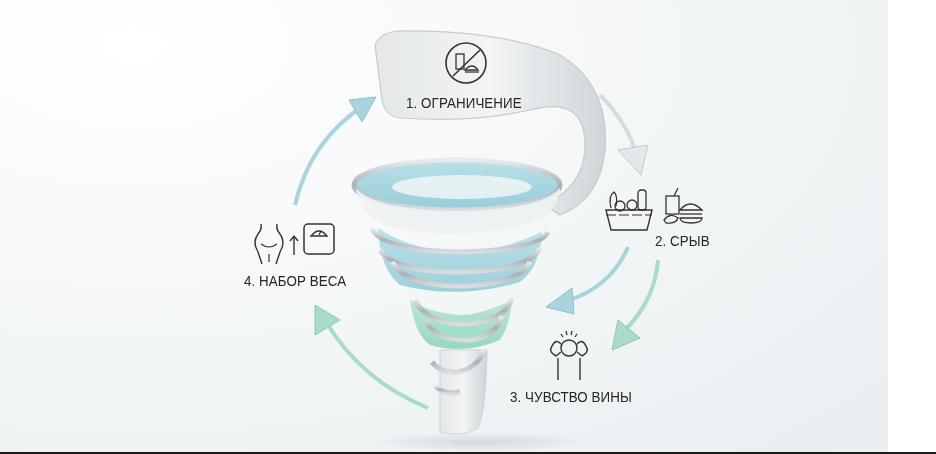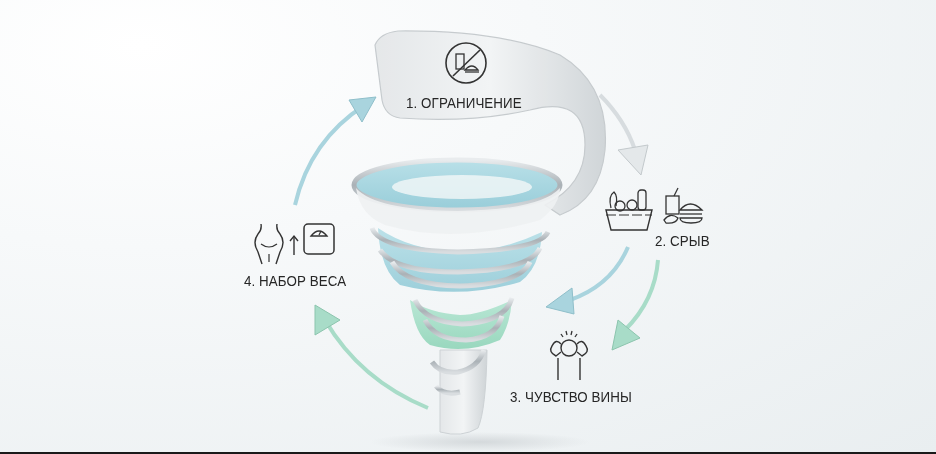--- a/index.html
+++ b/index.html
@@ -1,23 +1,24 @@
 <!DOCTYPE html>
 <html><head>
 <meta charset="utf-8">
 <style>
   html, body { margin: 0; padding: 0; }
   body {
     width: 936px; height: 454px; overflow: hidden;
     font-family: "Liberation Sans", sans-serif;
   }
   .canvas {
-    position: relative; width: 936px; height: 452px;
+    position: relative; width: 860px; height: 452px;
     background: radial-gradient(ellipse at 15% 10%, #ffffff 0%, #f7f9fa 35%, #e9eef0 100%);
     overflow: hidden;
+    padding-left: 28px;
   }
   .bottom-rule { width: 936px; height: 2px; background: #1a1a1a; }
   svg.art { position: absolute; left: 0; top: 0; }
   .label {
     position: absolute; color: #262626; font-size: 14.5px; letter-spacing: 0.1px;
     white-space: nowrap; font-family: "Liberation Sans", sans-serif;
     transform: scaleX(0.92); transform-origin: left top;
   }
   .icon { position: absolute; }
 </style>

